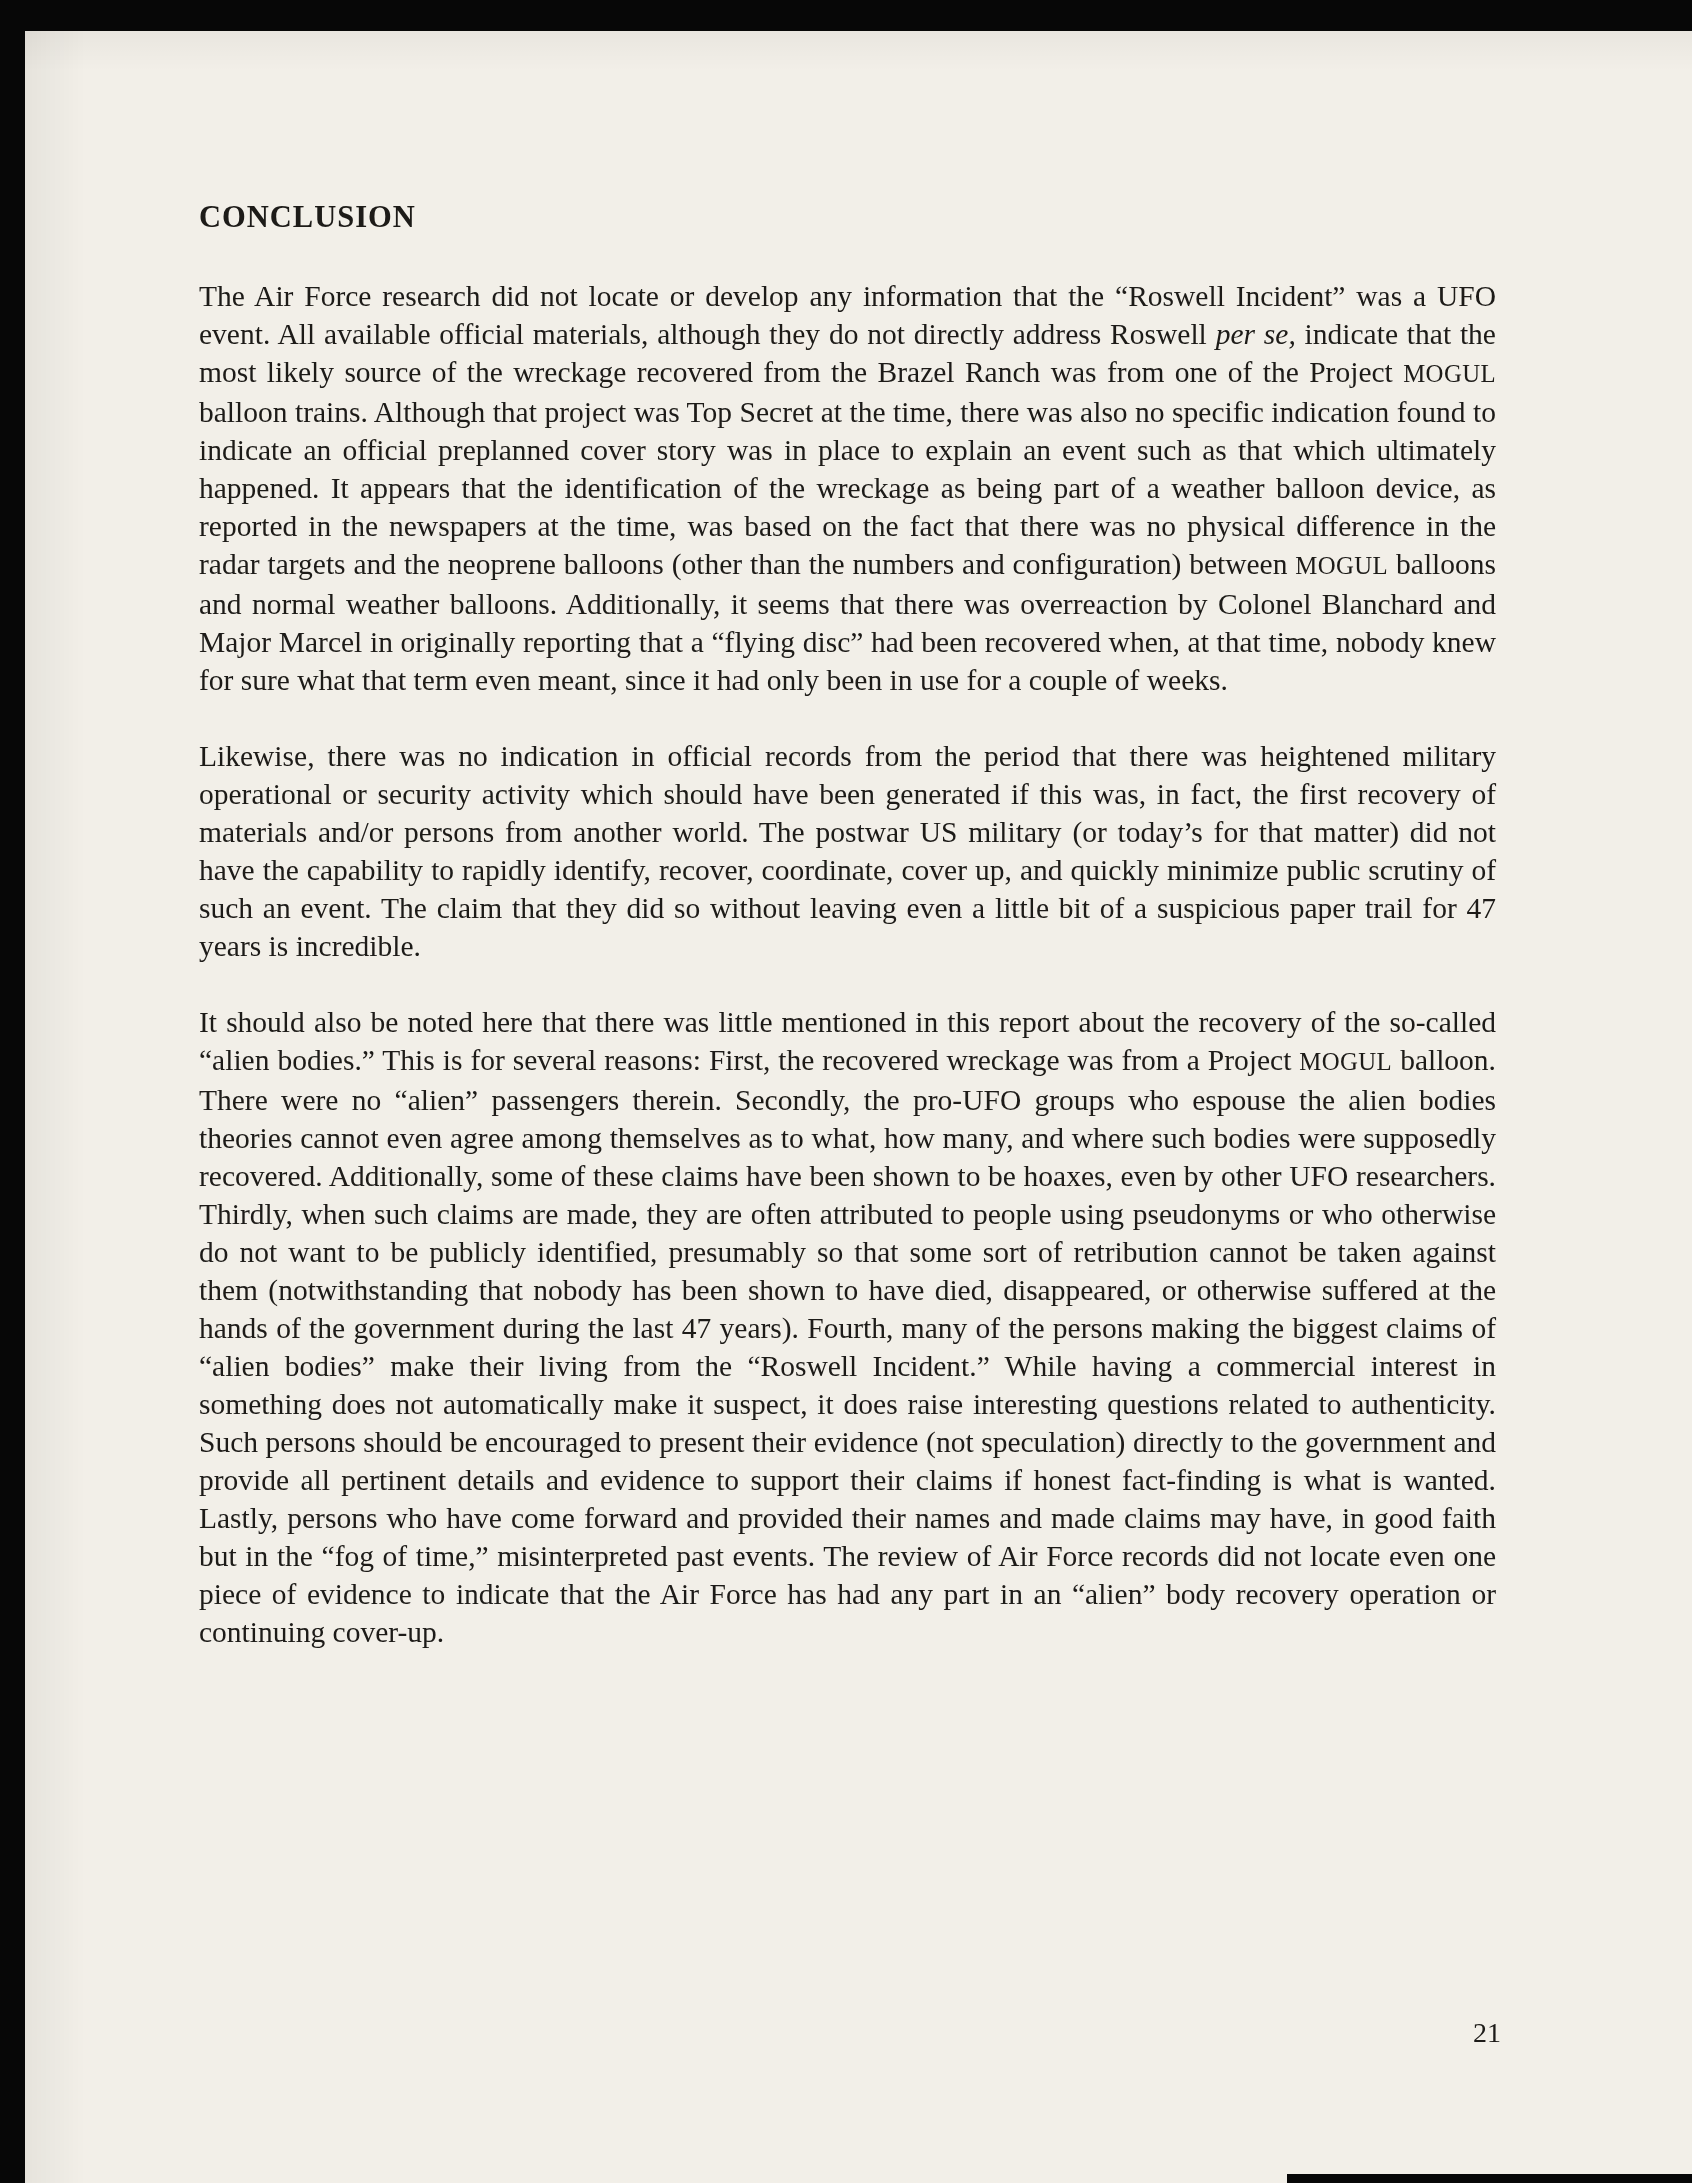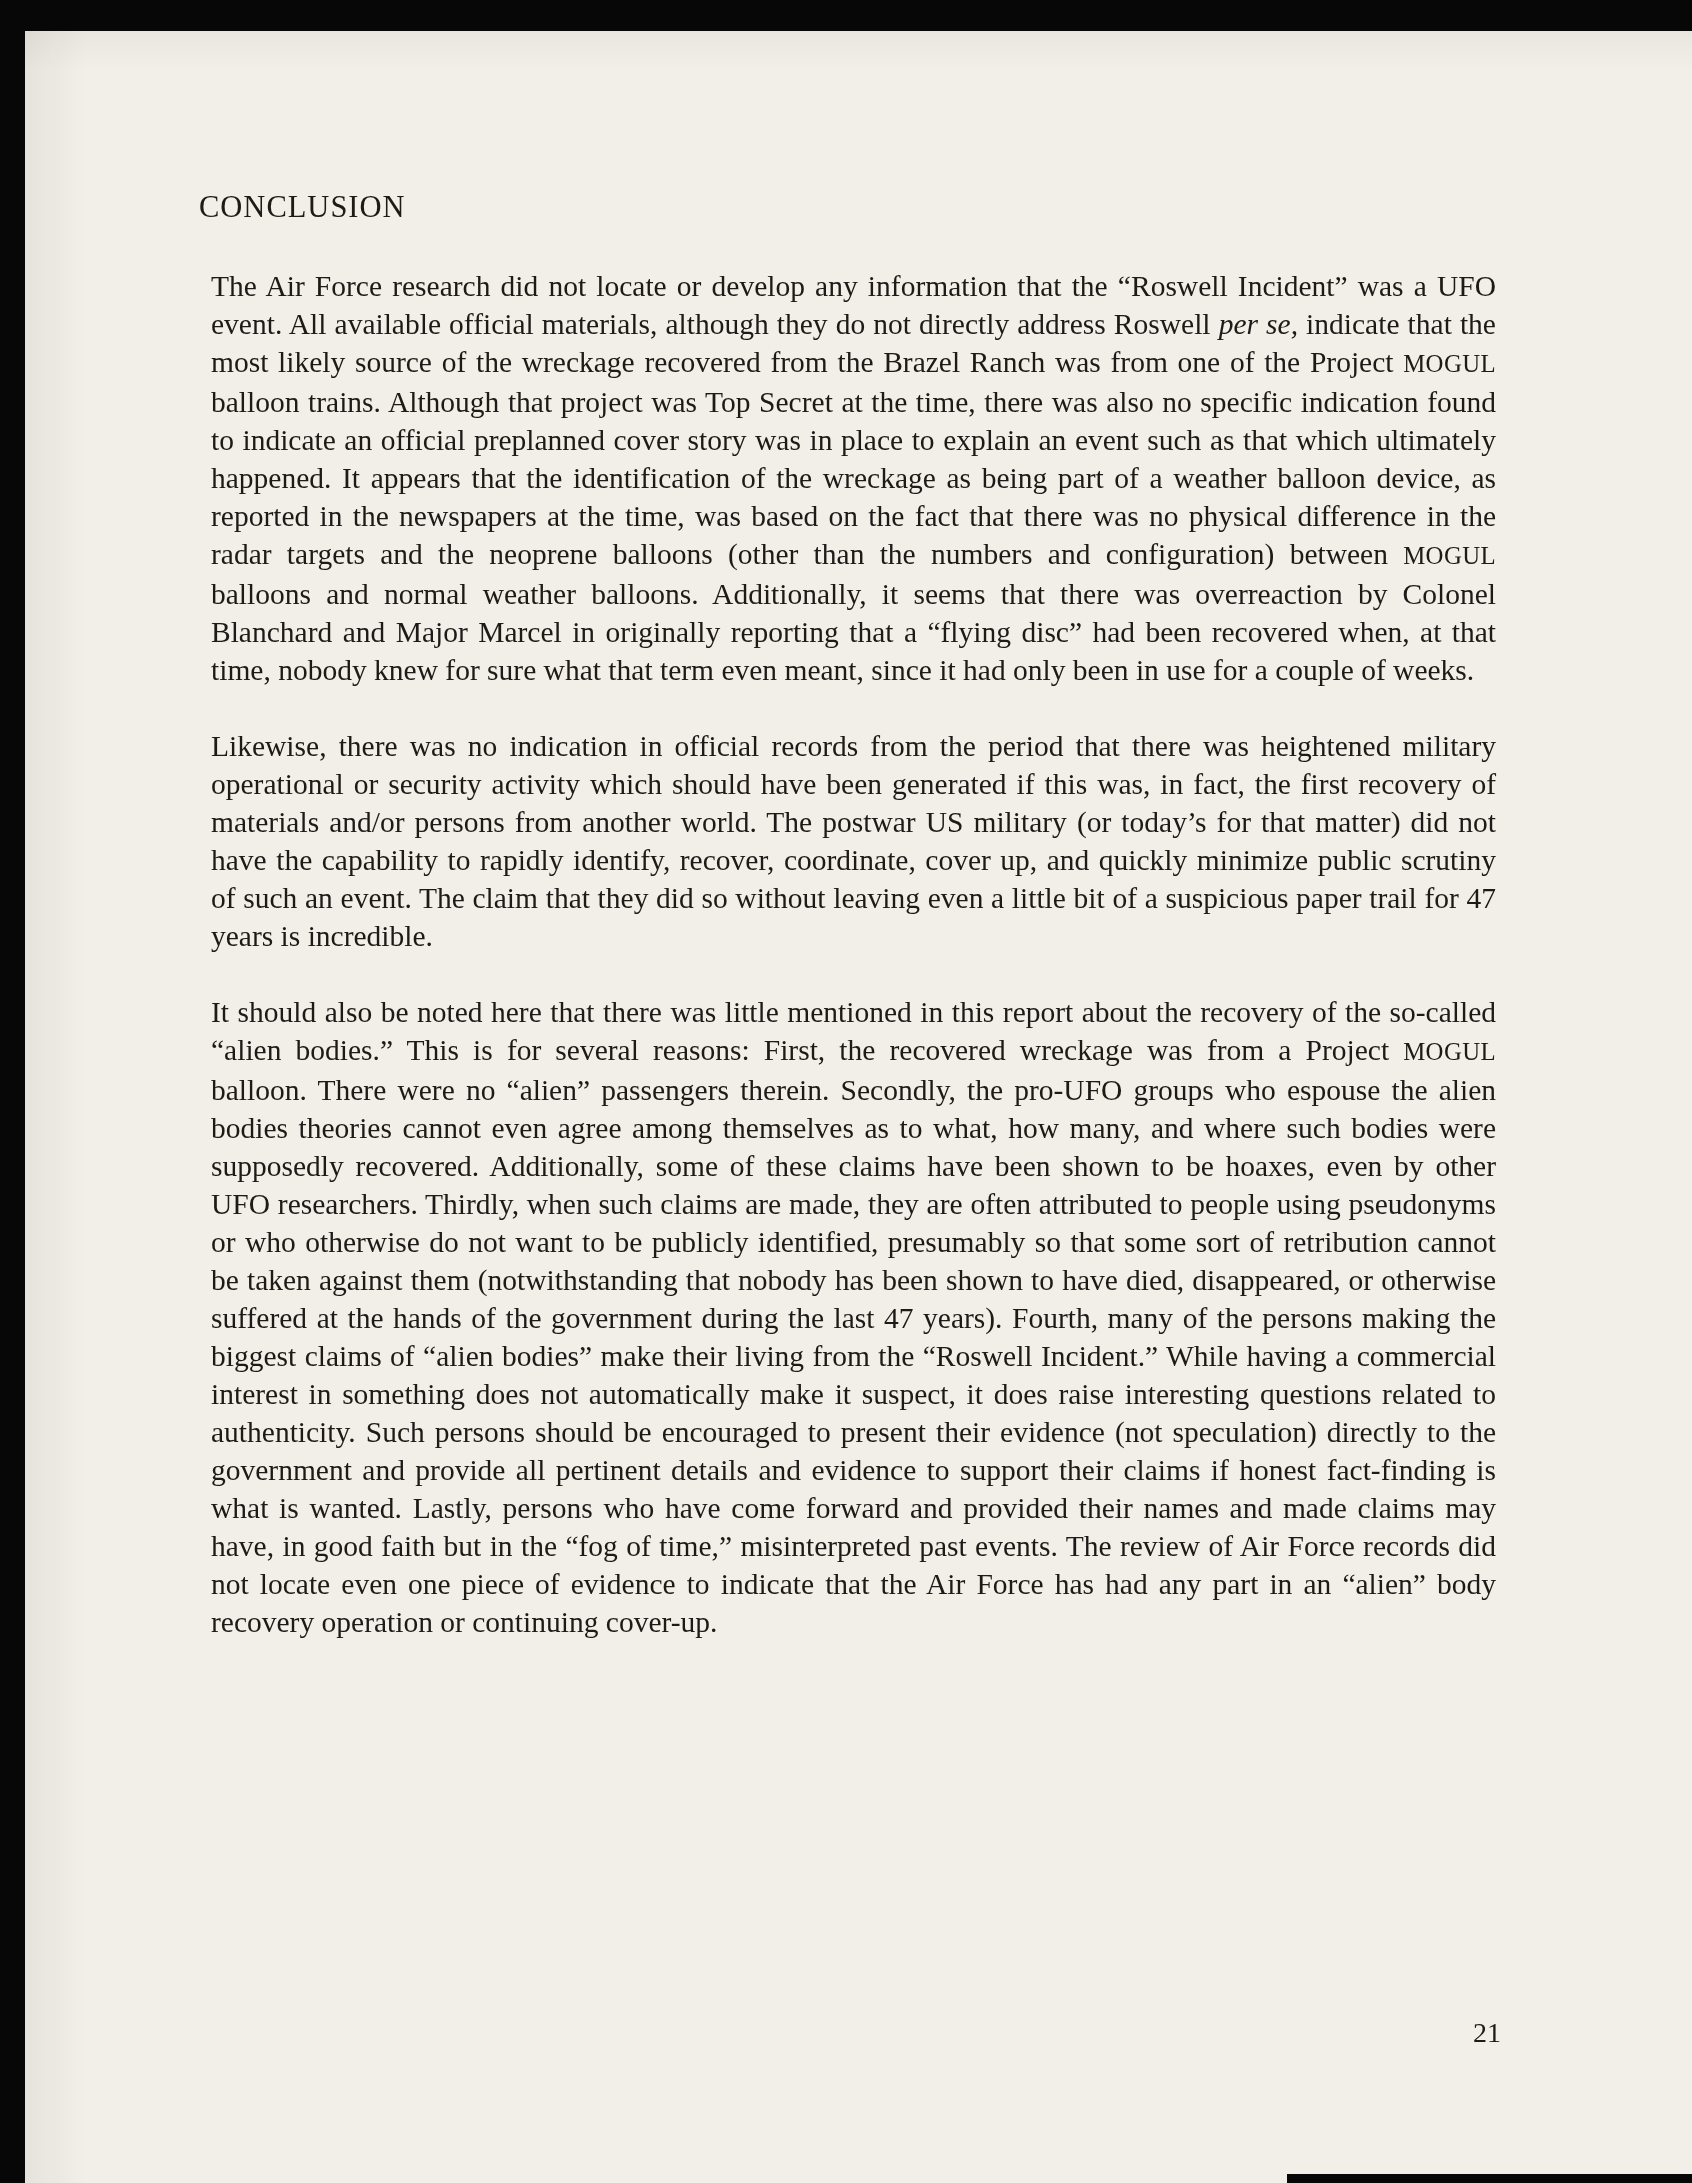--- a/index.html
+++ b/index.html
@@ -36,30 +36,30 @@
     pointer-events: none;
   }
   .content {
     position: absolute;
     left: 199px;
     top: 186px;
     width: 1297px;
   }
   .title {
     font-size: 30.5px;
-    font-weight: 400;
+    font-weight: 700;
     letter-spacing: 1px;
-    margin: 4px 0 42px 0;
+    margin: 14px 0 42px 0;
   }
   .body-par {
     font-size: 29.5px;
     line-height: 38px;
     text-align: justify;
     text-justify: inter-word;
-    margin: 0 0 38px 12px;
+    margin: 0 0 38px 0;
   }
   .seg-italic { font-style: italic; }
   .seg-smallcaps { font-size: 0.84em; letter-spacing: 0.4px; }
   .page-number {
     position: absolute;
     right: 191px;
     top: 2017px;
     font-size: 28px;
   }
 </style>

